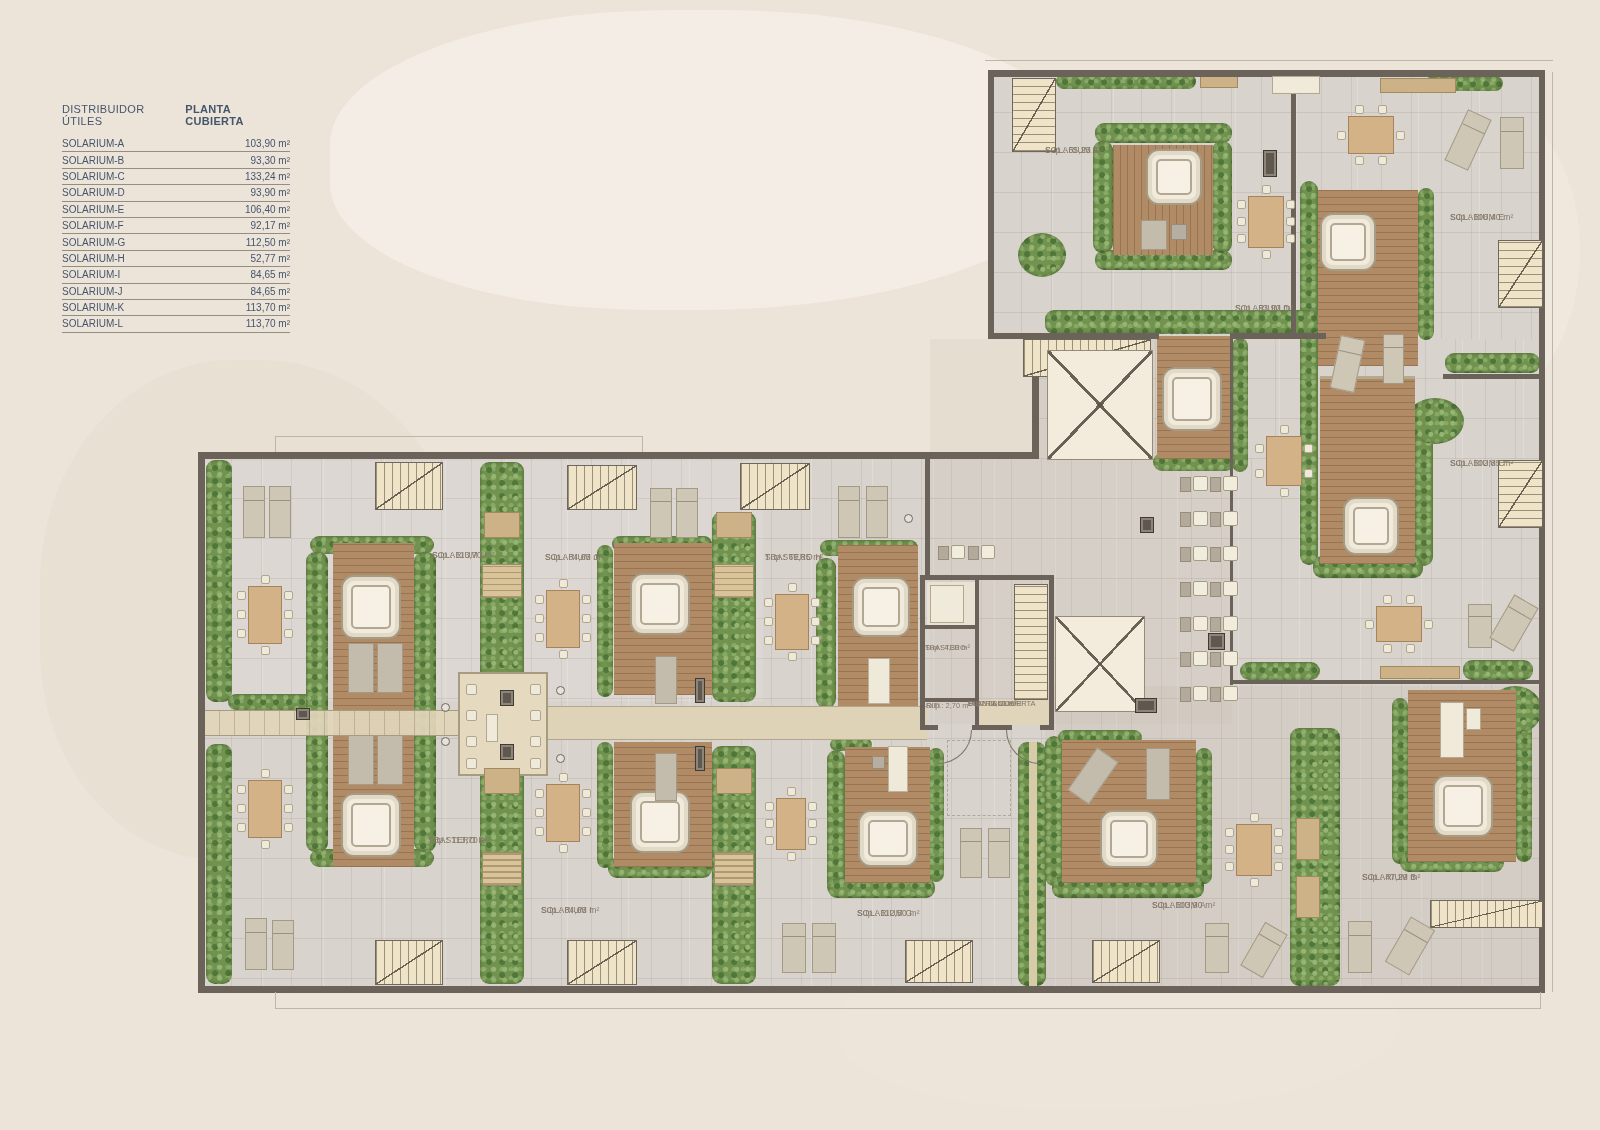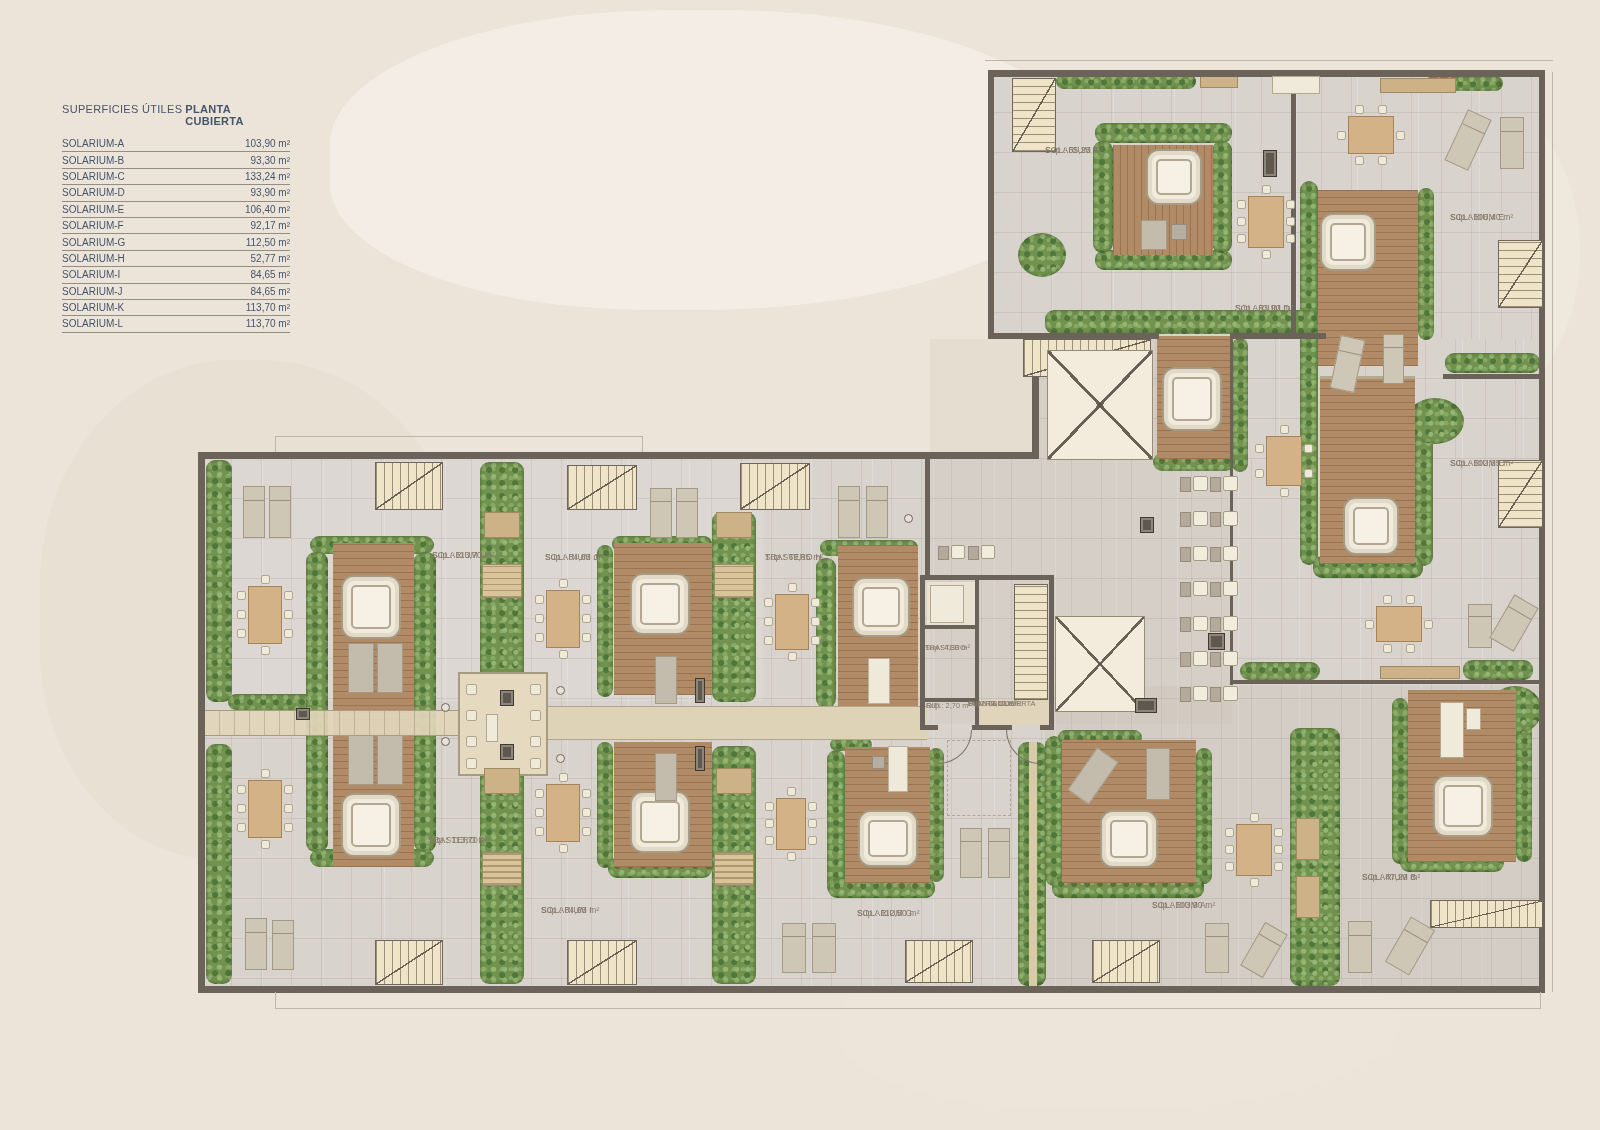--- a/index.html
+++ b/index.html
@@ -76,21 +76,21 @@
 
 <div id="canvas">
 
   <div class="blob" style="left:330px;top:10px;width:760px;height:300px;background:rgba(245,239,230,.85);"></div>
   <div class="blob" style="left:40px;top:360px;width:430px;height:500px;background:rgba(231,221,207,.55);"></div>
   <div class="blob" style="left:840px;top:940px;width:560px;height:170px;background:rgba(238,230,218,.75);"></div>
   <div class="blob" style="left:1340px;top:90px;width:240px;height:330px;background:rgba(242,235,224,.6);"></div>
 
   <div id="legend">
     <div class="legend-head">
-      <span class="lg-title">SUPERFICIES ÚTILES</span>
+      <span class="lg-title">DISTRIBUIDOR ÚTILES</span>
       <span class="lg-sub">PLANTA CUBIERTA</span>
     </div>
     <div id="legendRows">
         <div class="lrow">
           <span class="lname">SOLARIUM-A</span>
           <span class="lval">103,90 m²</span>
         </div>
         <div class="lrow">
           <span class="lname">SOLARIUM-B</span>
           <span class="lval">93,30 m²</span>

